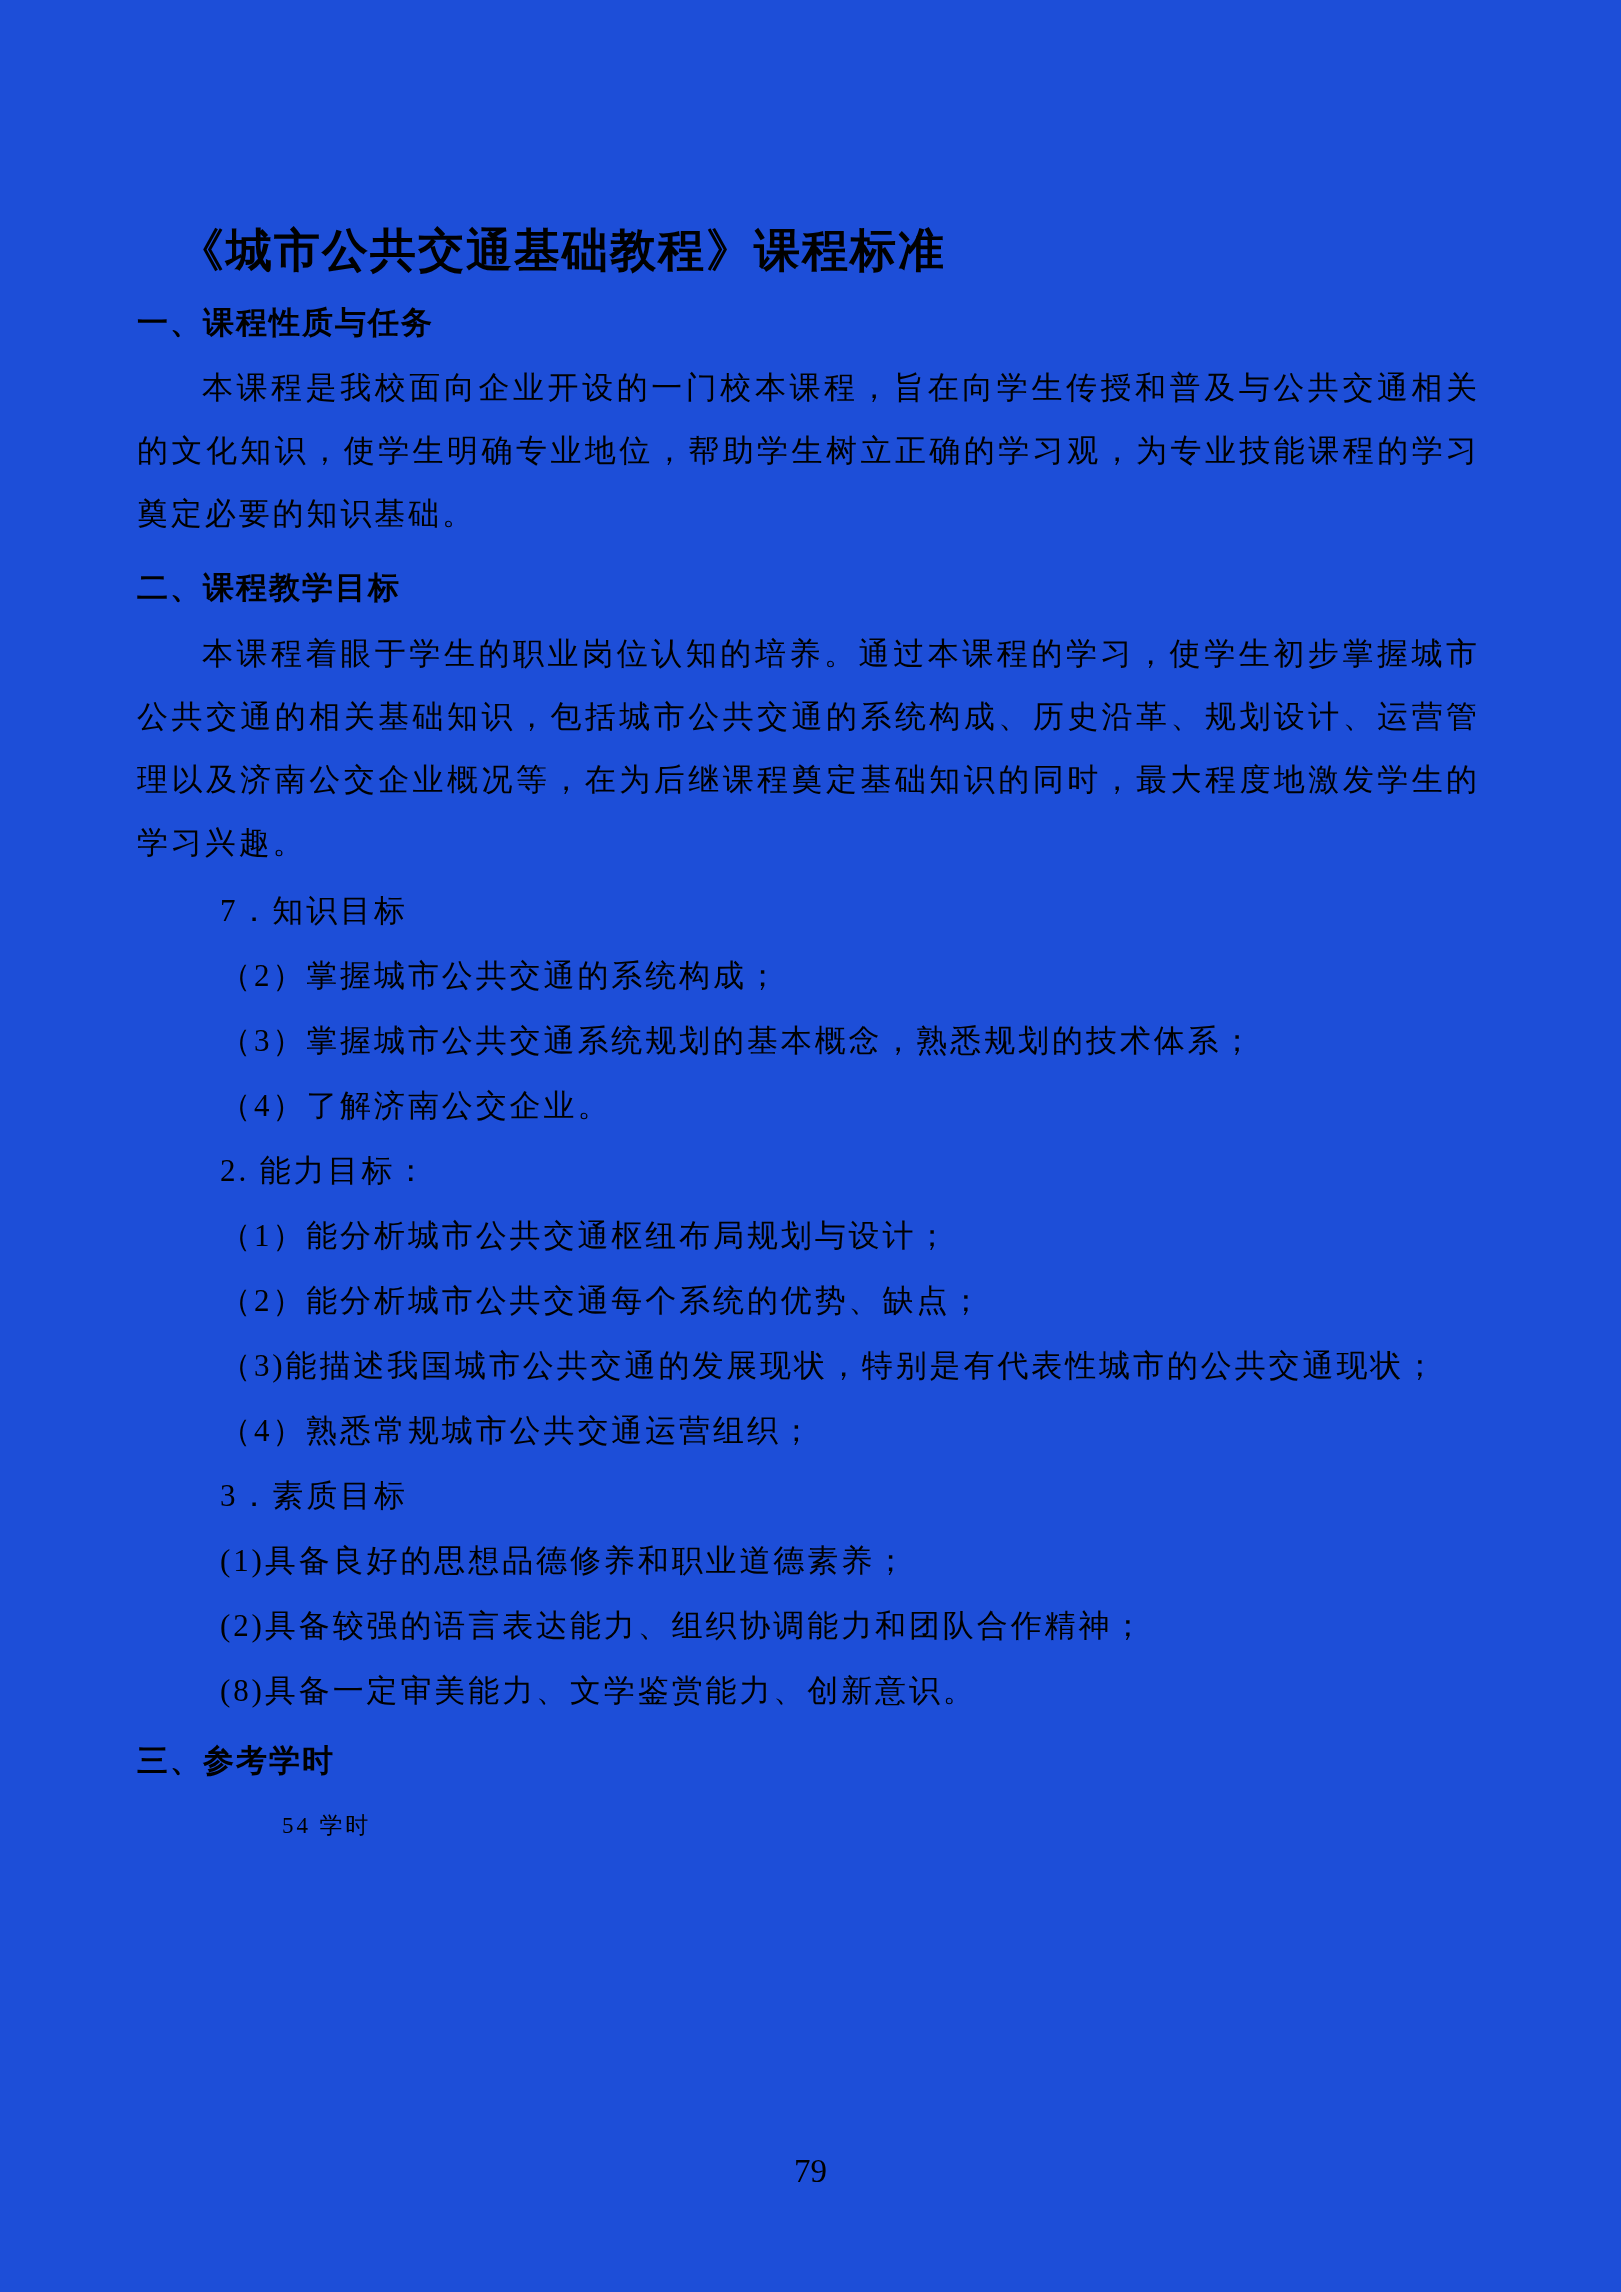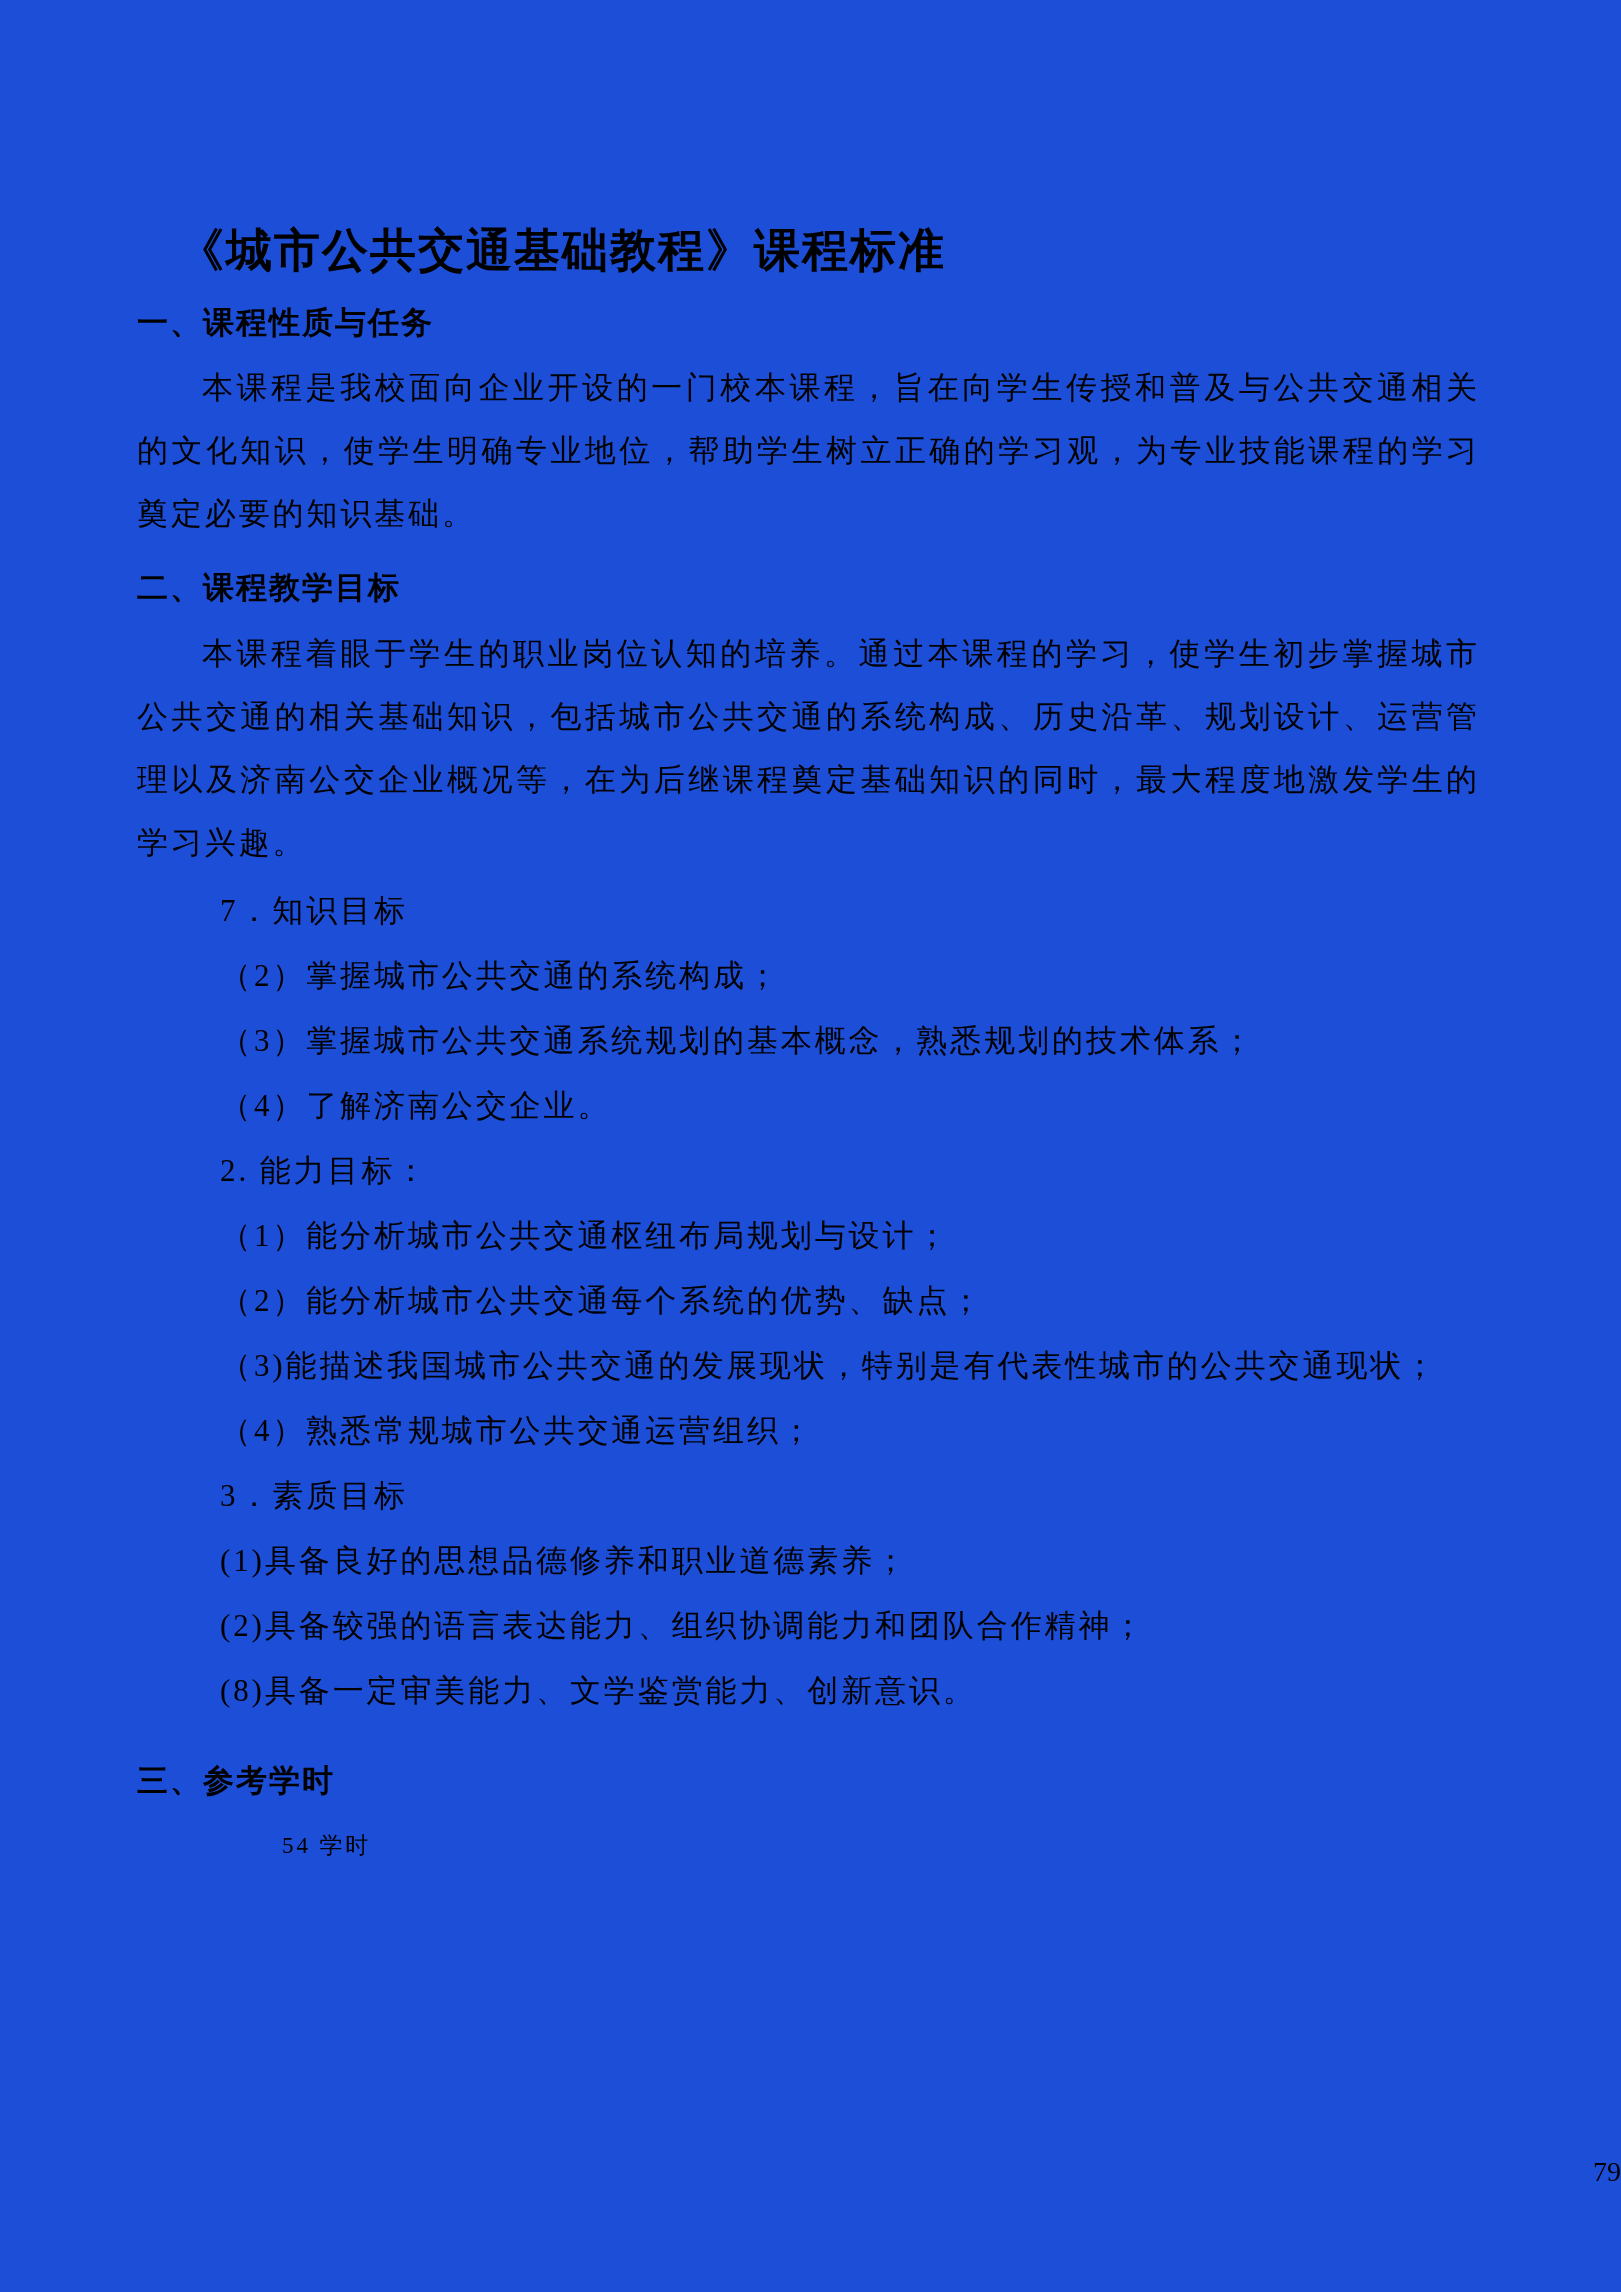--- a/index.html
+++ b/index.html
@@ -28,21 +28,21 @@
     letter-spacing: 2px;
   }
   .sec-heading {
     font-family: "Liberation Sans", "DejaVu Sans", sans-serif;
     font-weight: bold;
     font-size: 31px;
     line-height: 45px;
     margin: 19.6px 0 11.8px 0;
     letter-spacing: 2px;
   }
-  .sec-heading.late { margin-top: 35px; }
+  .sec-heading.late { margin-top: 15px; }
   .para {
     font-size: 31px;
     line-height: 63px;
     letter-spacing: 2.9px;
     text-align: justify;
     text-indent: 65px;
     margin: 0 0 3.9px 0;
   }
   .list-line {
     font-size: 31px;
@@ -57,22 +57,22 @@
     letter-spacing: 2.9px;
     padding-left: 145px;
     margin: 9.8px 0 15.7px 0;
     font-family: Liberation Serif, serif;
   }
   .page-number {
     position: absolute;
     left: 0;
     bottom: 106px;
     width: 100%;
-    text-align: right;
-    font-size: 28px;
+    text-align: center;
+    font-size: 33px;
     line-height: 31px;
   }
 </style>
 </head>
 <body>
 
 <div class="page">
 
   <h1 class="doc-title">《城市公共交通基础教程》课程标准</h1>
 

